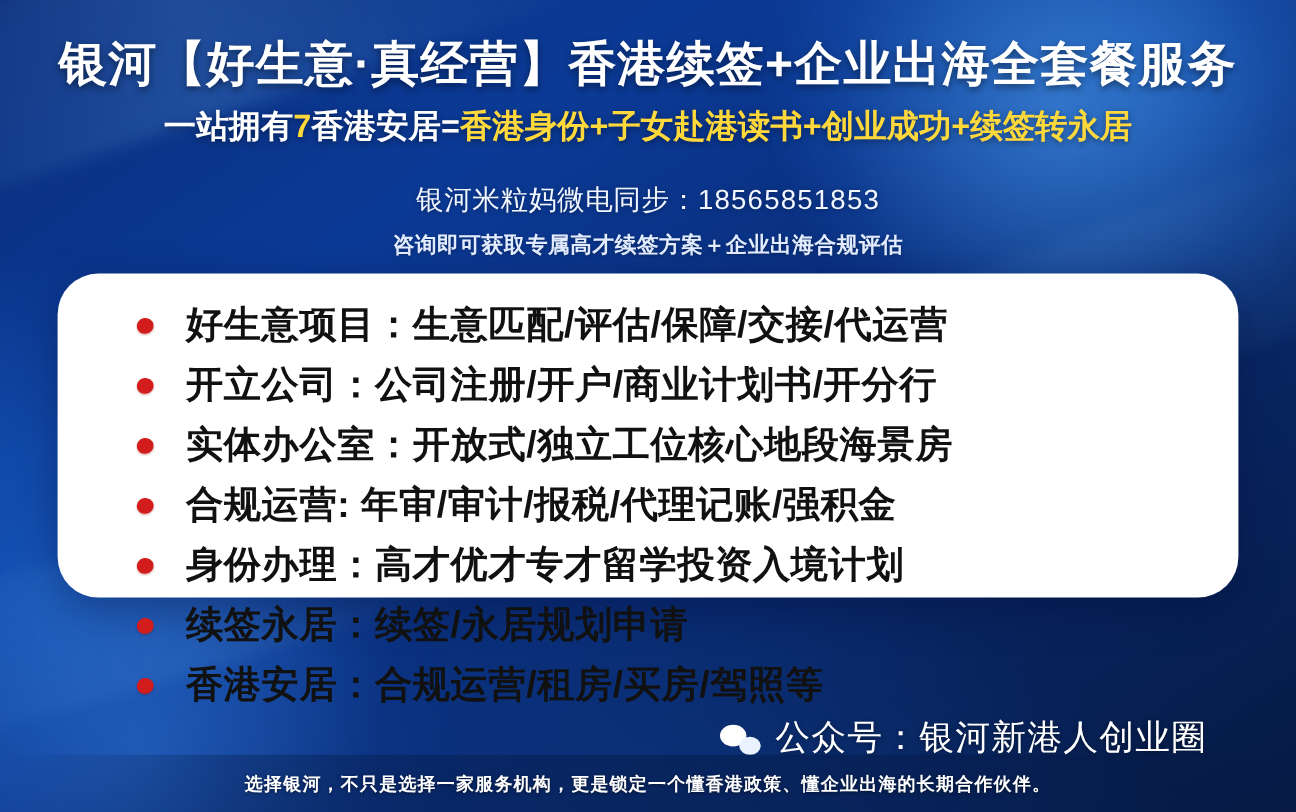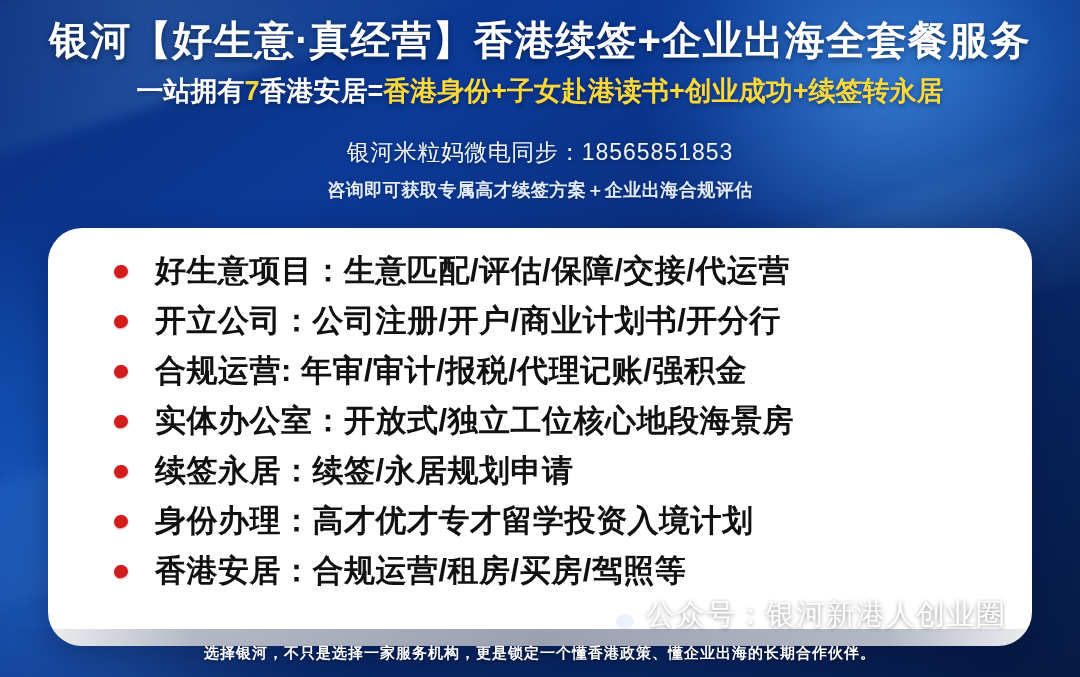--- a/index.html
+++ b/index.html
@@ -44,21 +44,21 @@
   .glow.g2 {
     left: -140px; bottom: -180px; width: 520px; height: 460px;
     background: radial-gradient(circle at 50% 50%, rgba(70,150,255,0.32) 0%, rgba(30,90,200,0.08) 58%, rgba(0,0,0,0) 75%);
     filter: blur(5px);
   }
 
   
   .header {
     position: relative;
     z-index: 3;
-    padding: 18px 26px 0 26px;
+    padding: 32px 26px 0 26px;
     text-align: center;
   }
   .headline {
     font-size: 40px;
     font-weight: 700;
     color: #ffffff;
     letter-spacing: 1px;
     line-height: 1.12;
     text-shadow: 0 2px 6px rgba(0,0,0,0.45);
     white-space: nowrap;
@@ -90,21 +90,21 @@
     letter-spacing: .5px;
     text-shadow: 0 1px 3px rgba(0,0,0,0.30);
   }
 
   
   .card {
     position: absolute;
     left: 48px;
     top: 228px;
     width: 984px;
-    height: 418px;
+    height: 270px;
     background: #ffffff;
     border-radius: 34px;
     box-shadow: 0 10px 34px rgba(0,10,50,0.35);
     z-index: 4;
     padding: 18px 0 10px 0;
     box-sizing: border-box;
   }
   .list {
     list-style: none;
     margin: 0;
@@ -218,33 +218,33 @@
       <li>
         <span class="bullet"></span>
         <span class="item-text">好生意项目：生意匹配/评估/保障/交接/代运营</span>
       </li>
       <li>
         <span class="bullet"></span>
         <span class="item-text">开立公司：公司注册/开户/商业计划书/开分行</span>
       </li>
       <li>
         <span class="bullet"></span>
+        <span class="item-text">实体办公室：开放式/独立工位核心地段海景房</span>
+      </li>
+      <li>
+        <span class="bullet"></span>
         <span class="item-text">合规运营: 年审/审计/报税/代理记账/强积金</span>
       </li>
       <li>
         <span class="bullet"></span>
-        <span class="item-text">实体办公室：开放式/独立工位核心地段海景房</span>
+        <span class="item-text">身份办理：高才优才专才留学投资入境计划</span>
       </li>
       <li>
         <span class="bullet"></span>
         <span class="item-text">续签永居：续签/永居规划申请</span>
-      </li>
-      <li>
-        <span class="bullet"></span>
-        <span class="item-text">身份办理：高才优才专才留学投资入境计划</span>
       </li>
       <li>
         <span class="bullet"></span>
         <span class="item-text">香港安居：合规运营/租房/买房/驾照等</span>
       </li>
     </ul>
   </div>
 
   <div class="footer-account">
     <span class="wechat-icon">

